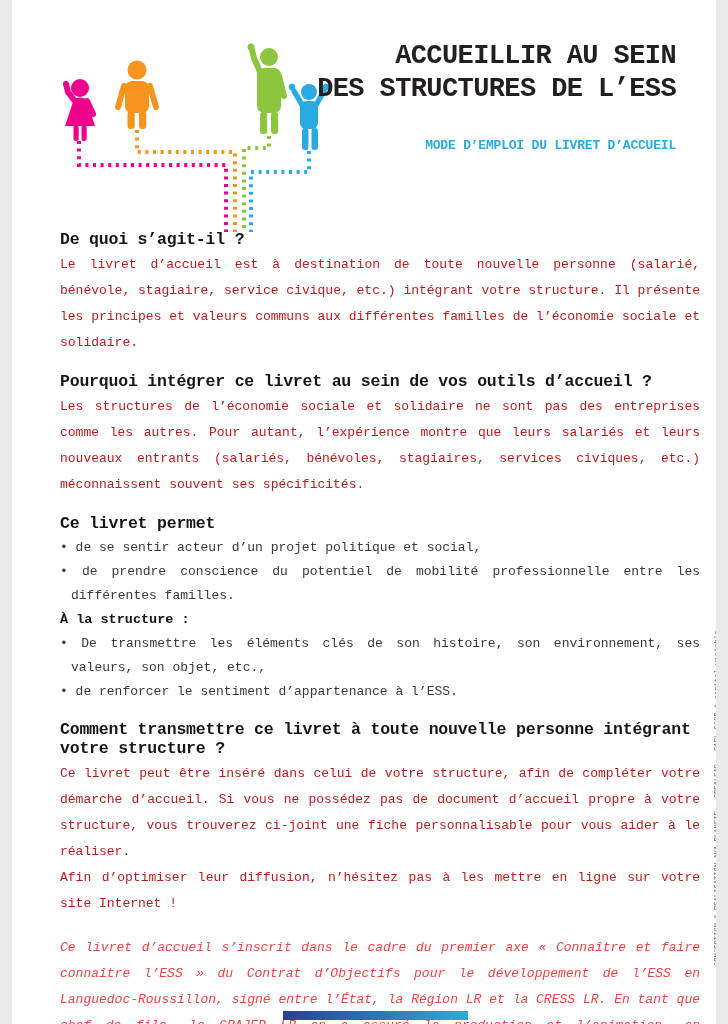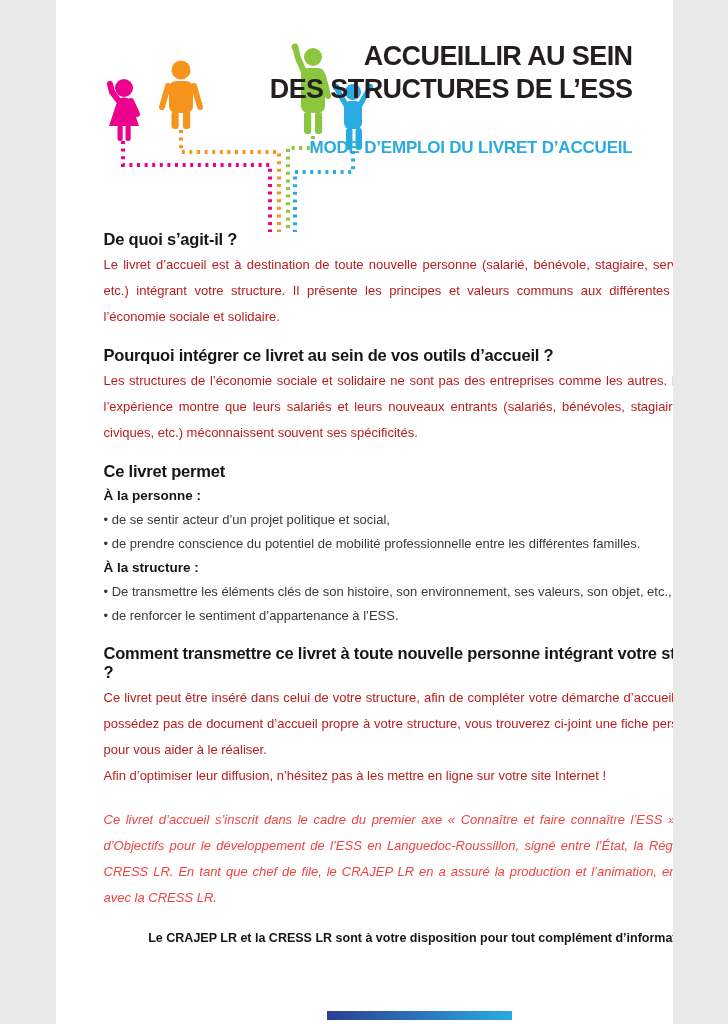--- a/index.html
+++ b/index.html
@@ -1,27 +1,27 @@
 <!DOCTYPE html>
 <html><head>
 <meta charset="utf-8">
 <style>
   html,body{margin:0;padding:0;background:#e9e9e9;}
   .page{
-    position:relative;width:617px;height:1024px;margin:0 auto;
+    position:relative;width:704px;height:1024px;margin:0 auto;
     background:#ffffff;overflow:hidden;
-    font-family:Liberation Sans, sans-serif;
+    font-family:Liberation Mono, monospace;
     color:#333;
   }
   
   .header-graphic{position:absolute;left:40px;top:40px;width:330px;height:200px;}
   
   .title-block{position:absolute;right:40px;top:40px;text-align:right;}
   .title-line{font-size:27px;font-weight:700;letter-spacing:-0.6px;line-height:33px;color:#231f20;}
-  .subtitle{position:absolute;right:40px;top:138px;font-size:17px;font-weight:700;letter-spacing:-0.2px;color:#29abe2;text-align:right;}
+  .subtitle{position:absolute;right:40px;top:138px;font-size:13px;font-weight:700;letter-spacing:-0.2px;color:#29abe2;text-align:right;}
   
   .content{position:absolute;left:48px;top:222px;width:640px;}
   .section-heading{font-size:16.5px;font-weight:700;letter-spacing:-0.2px;color:#161616;margin:16px 0 3px 0;}
   .section-heading.first{margin-top:8px;}
   p.body{font-size:13px;line-height:26px;text-align:justify;margin:0;color:#b91c1c;}
   .group-label{font-size:13.5px;font-weight:700;color:#161616;line-height:24px;margin:0;}
   ul.bullets{margin:0;padding:0;list-style:none;}
   ul.bullets li{font-size:13px;line-height:24px;text-align:justify;color:#3a3a3a;padding-left:11px;text-indent:-11px;}
   ul.bullets li::before{content:"\2022\00a0";}
   .note{font-style:italic;font-size:13px;line-height:26px;text-align:justify;color:#ef4444;margin:18px 0 0 0;}
@@ -98,21 +98,20 @@
 
   <div class="content">
 
     <h2 class="section-heading first">De quoi s’agit-il ?</h2>
     <p class="body">Le livret d’accueil est à destination de toute nouvelle personne (salarié, bénévole, stagiaire, service civique, etc.) intégrant votre structure. Il présente les principes et valeurs communs aux différentes familles de l’économie sociale et solidaire.</p>
 
     <h2 class="section-heading">Pourquoi intégrer ce livret au sein de vos outils d’accueil ?</h2>
     <p class="body">Les structures de l’économie sociale et solidaire ne sont pas des entreprises comme les autres. Pour autant, l’expérience montre que leurs salariés et leurs nouveaux entrants (salariés, bénévoles, stagiaires, services civiques, etc.)  méconnaissent souvent ses spécificités.</p>
 
     <h2 class="section-heading">Ce livret permet</h2>
-    <p class="group-label">À la personne :</p>
     <ul class="bullets">
       <li>de se sentir acteur d’un projet politique et social,</li>
       <li>de prendre conscience du potentiel de mobilité professionnelle entre les différentes familles.</li>
     </ul>
     <p class="group-label">À la structure :</p>
     <ul class="bullets">
       <li>De transmettre les éléments clés de son histoire, son environnement, ses valeurs, son objet, etc.,</li>
       <li>de renforcer le sentiment d’appartenance à l’ESS.</li>
     </ul>
 

